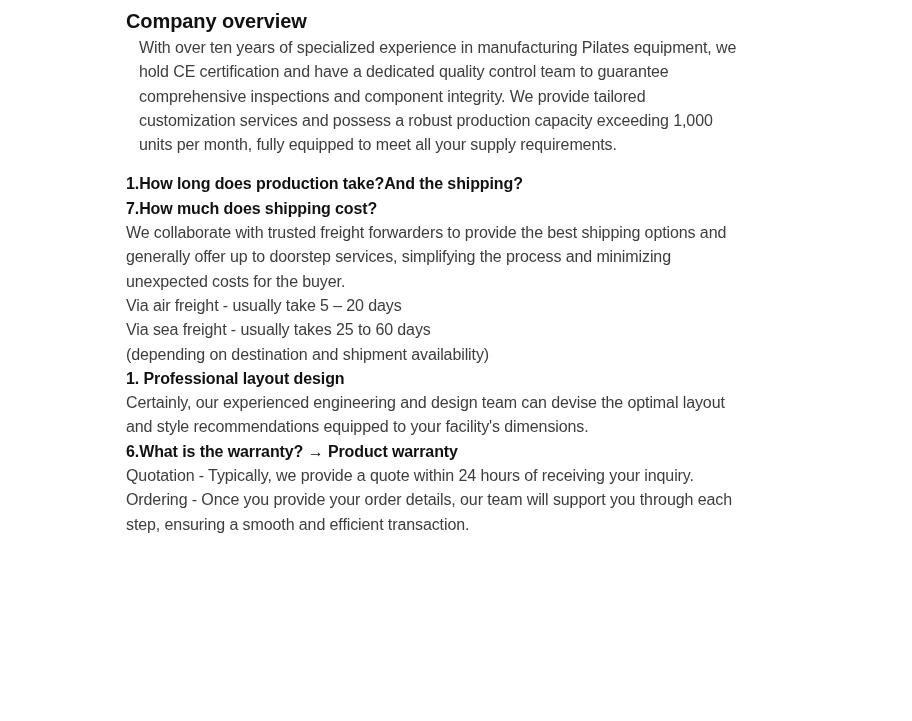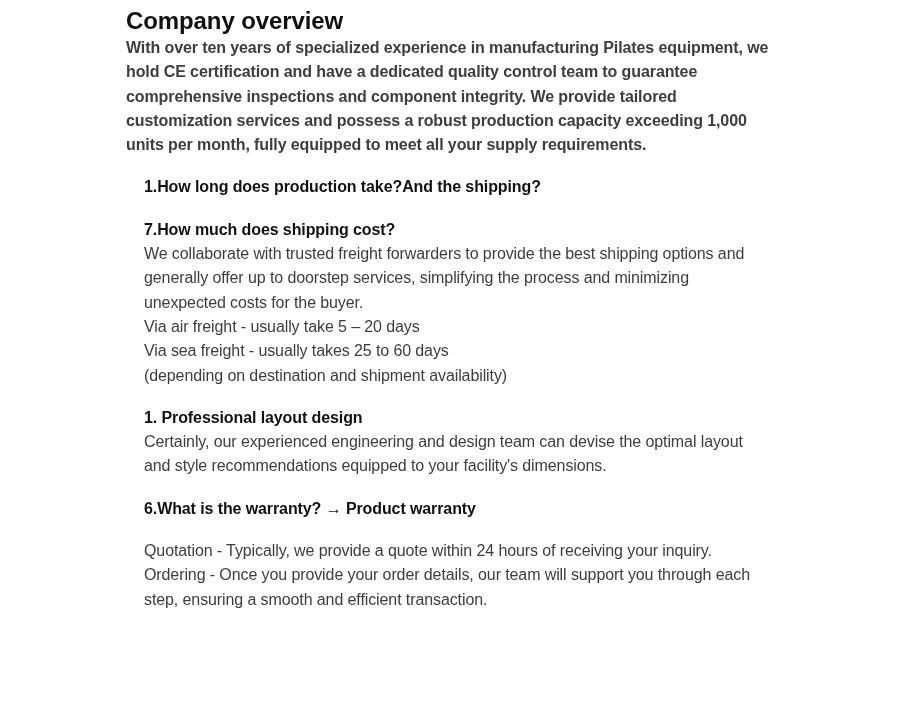--- a/index.html
+++ b/index.html
@@ -18,32 +18,31 @@
     margin-left: 126px;
     width: 680px;
     padding-top: 9px;
     color: #3d3d3d;
     font-size: 16px;
     line-height: 24.3px;
     letter-spacing: -0.1px;
   }
   .section-title {
     margin: 0 0 3px 0;
-    font-size: 24px;
+    font-size: 20px;
     line-height: 24px;
     font-weight: 700;
     color: #111111;
   }
   .intro {
-    margin: 0 0 15px 0;
+    margin: 0 0 15px 13px;
     white-space: pre-line;
-    font-weight: bold;
   }
   .faq-item {
-    margin: 18px;
+    margin: 0;
   }
   .faq-q {
     font-weight: 700;
     color: #111111;
     white-space: pre-line;
   }
   .faq-a {
     white-space: pre-line;
   }
 </style>

